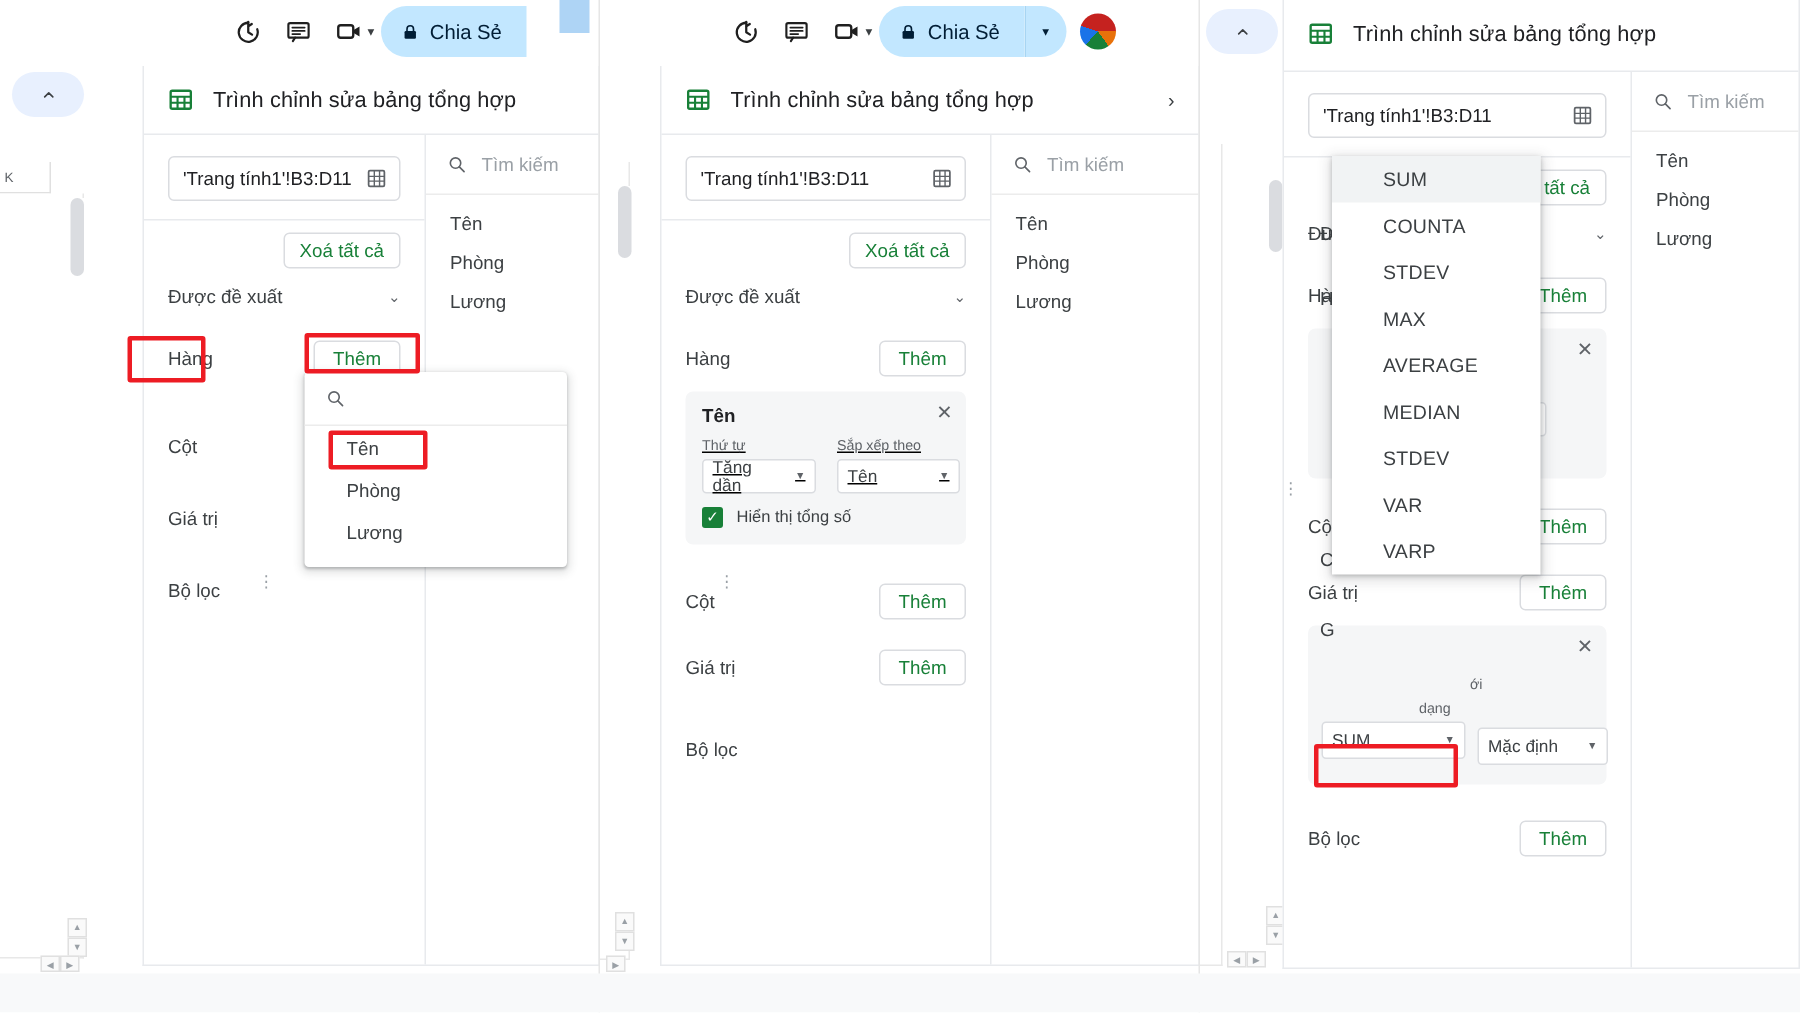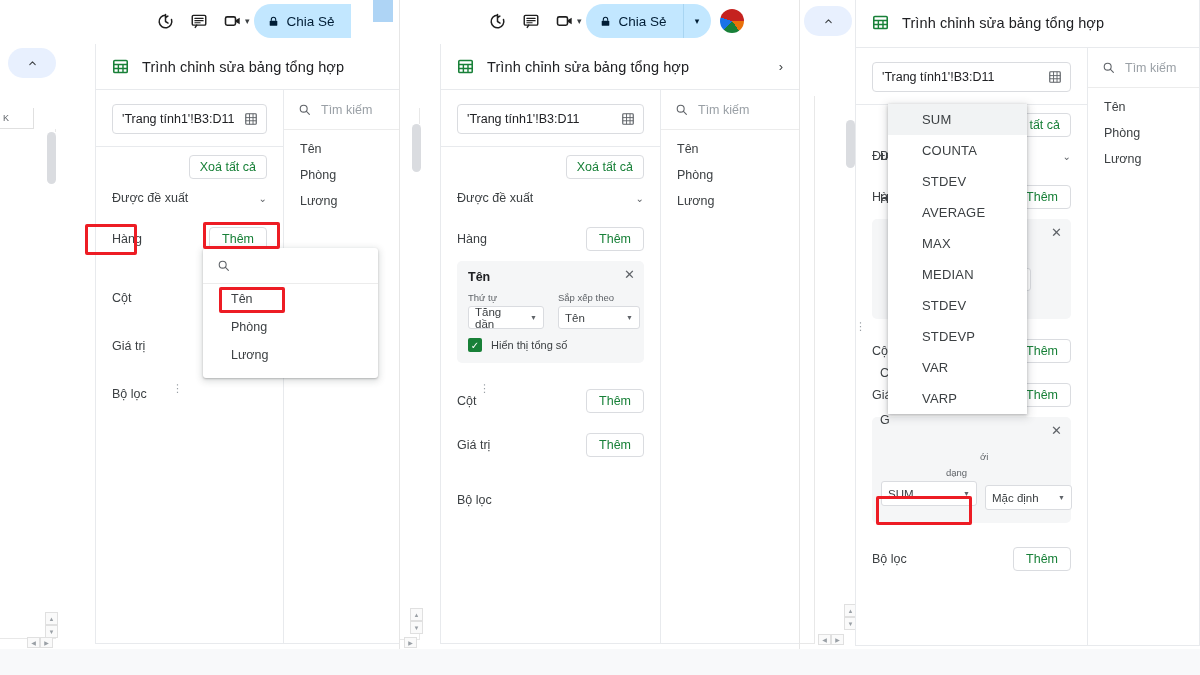--- a/index.html
+++ b/index.html
@@ -99,21 +99,21 @@
   
   .agg-popup { position:absolute; background:#fff; z-index:60;
     box-shadow:0 2px 8px 2px rgba(60,64,67,.16), 0 1px 3px rgba(60,64,67,.3); }
   .agg-item { font-size:13px; color:#3c4043; padding:8px 14px 8px 34px; letter-spacing:.2px; }
   .agg-item.sel { background:#f1f3f4; }
 
   
   .fcard { background:#f5f6f7; border-radius:5px; padding:9px 11px 11px 11px; position:relative; }
   .fcard-title { font-size:12.5px; color:#202124; font-weight:600; }
   .fcard-x { position:absolute; right:9px; top:7px; color:#5f6368; font-size:13px; line-height:1; }
-  .fcard-row { display:flex; gap:14px; margin-top:8px; }
+  .fcard-row { display:flex; gap:14px; margin-top:8px;text-decoration:underline; }
   .fcol-label { font-size:9.5px; color:#5f6368; margin-bottom:3px; }
   .minisel { display:flex; align-items:center; justify-content:space-between; gap:8px;
     background:#fff; border:1px solid #dadce0; border-radius:3px;
     height:23px; padding:0 6px; font-size:11.5px; color:#3c4043; }
   .tri { font-size:7px; color:#5f6368; }
   .chk-row { display:flex; align-items:center; gap:9px; margin-top:9px; }
   .chkbox { width:14px; height:14px; border-radius:2px; background:#188038;
     display:flex; align-items:center; justify-content:center; color:#fff; font-size:10px; }
   .chk-label { font-size:11px; color:#3c4043; }
 
@@ -551,25 +551,24 @@
             <div class="field-item">Lương</div>
           </div>
         </div>
       </div>
     </div>
 
     <div class="agg-popup" style="left:88px; top:104px; width:139px;">
       <div class="agg-item sel">SUM</div>
       <div class="agg-item">COUNTA</div>
       <div class="agg-item">STDEV</div>
+      <div class="agg-item">MAX</div>
       <div class="agg-item">AVERAGE</div>
-      <div class="agg-item">MAX</div>
       <div class="agg-item">MEDIAN</div>
       <div class="agg-item">STDEV</div>
-      <div class="agg-item">STDEVP</div>
       <div class="agg-item">VAR</div>
       <div class="agg-item">VARP</div>
     </div>
 
     <div class="redbox" style="left:76px; top:496px; width:96px; height:29px;"></div>
   </div>
 
   <div style="position:absolute; left:880px; top:149px; font-size:12.5px; color:#3c4043; z-index:50;">Đ</div>
   <div style="position:absolute; left:880px; top:192px; font-size:12.5px; color:#3c4043; z-index:50;">H</div>
   <div style="position:absolute; left:880px; top:366px; font-size:12.5px; color:#3c4043; z-index:50;">C</div>

